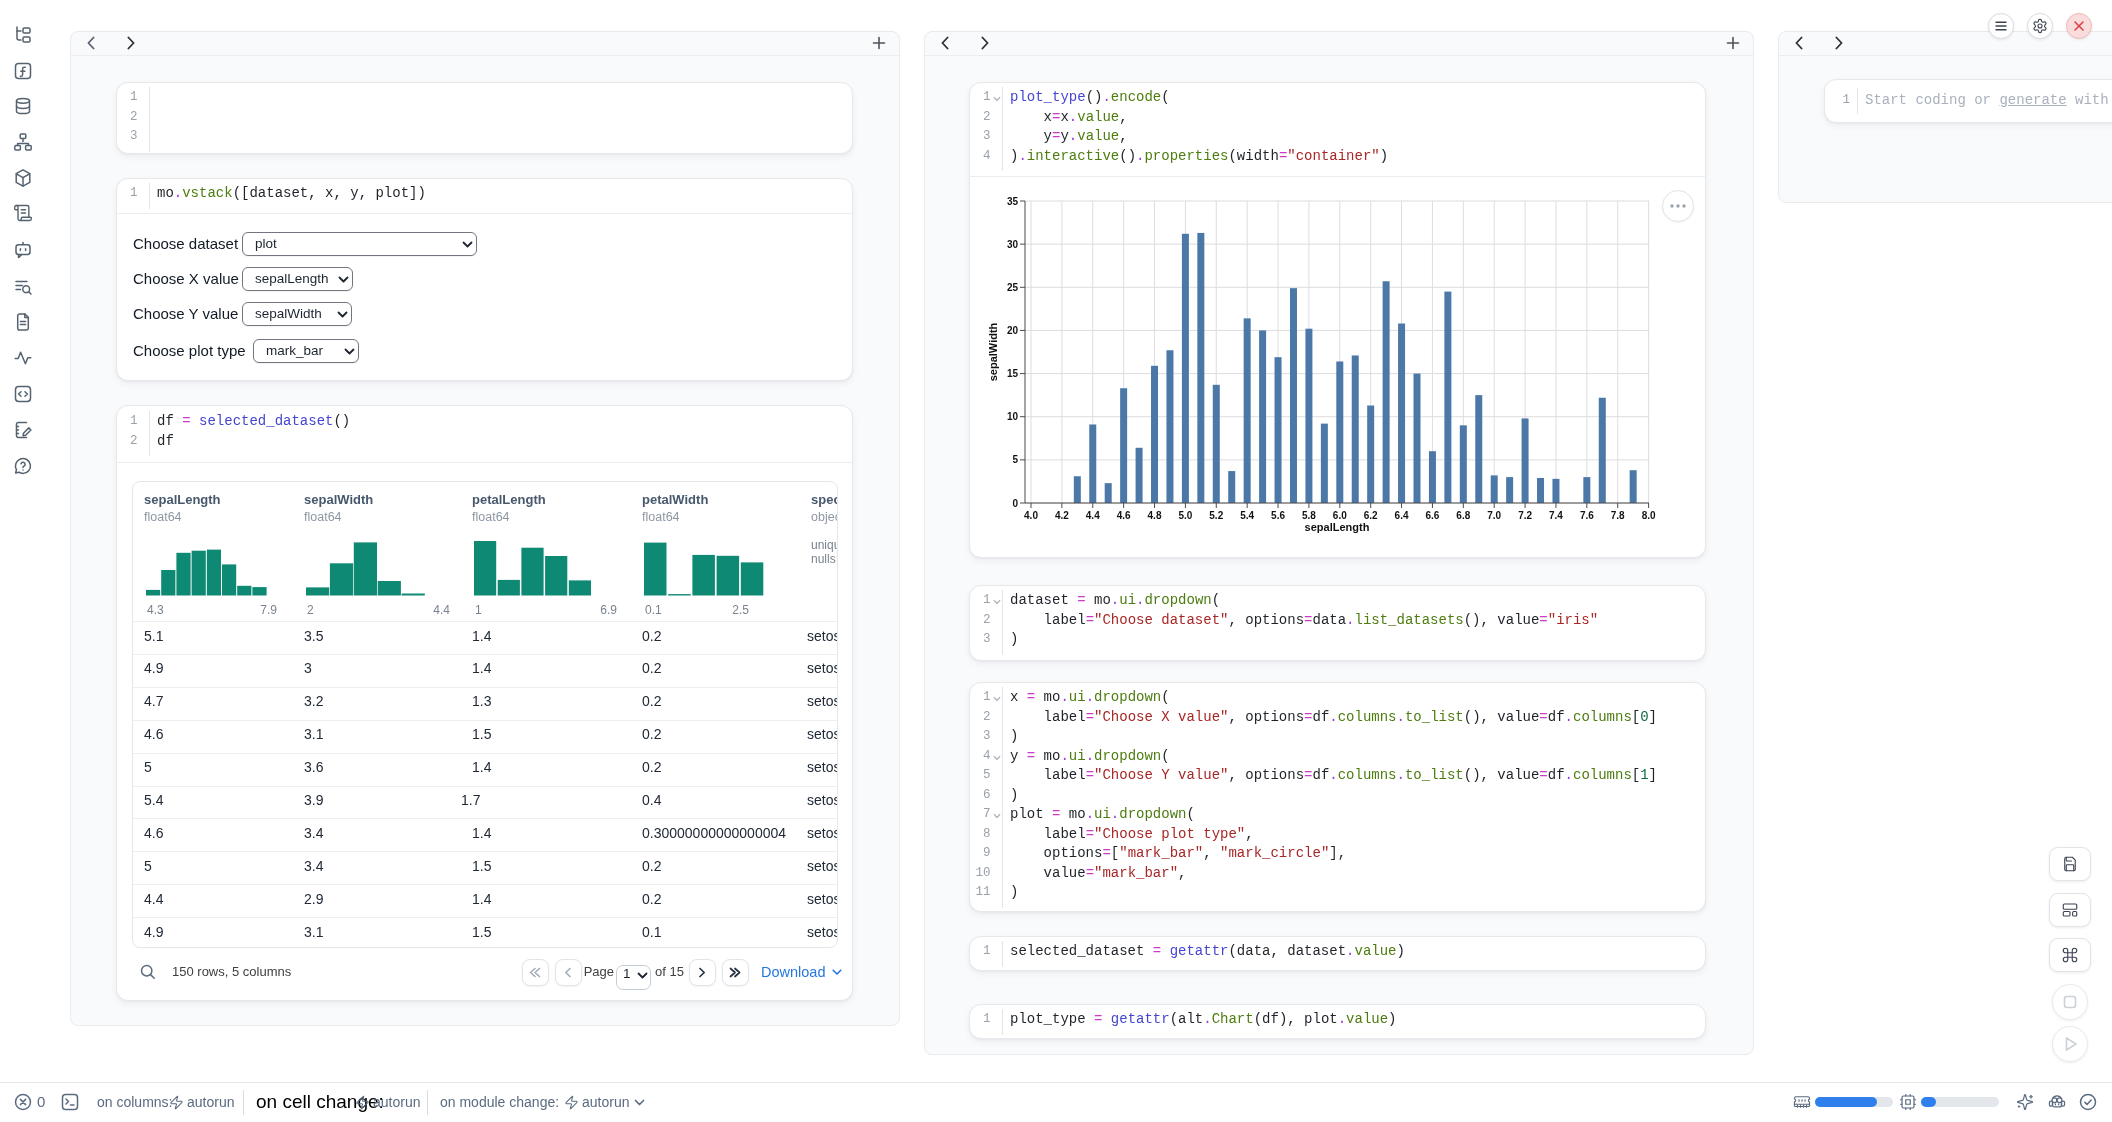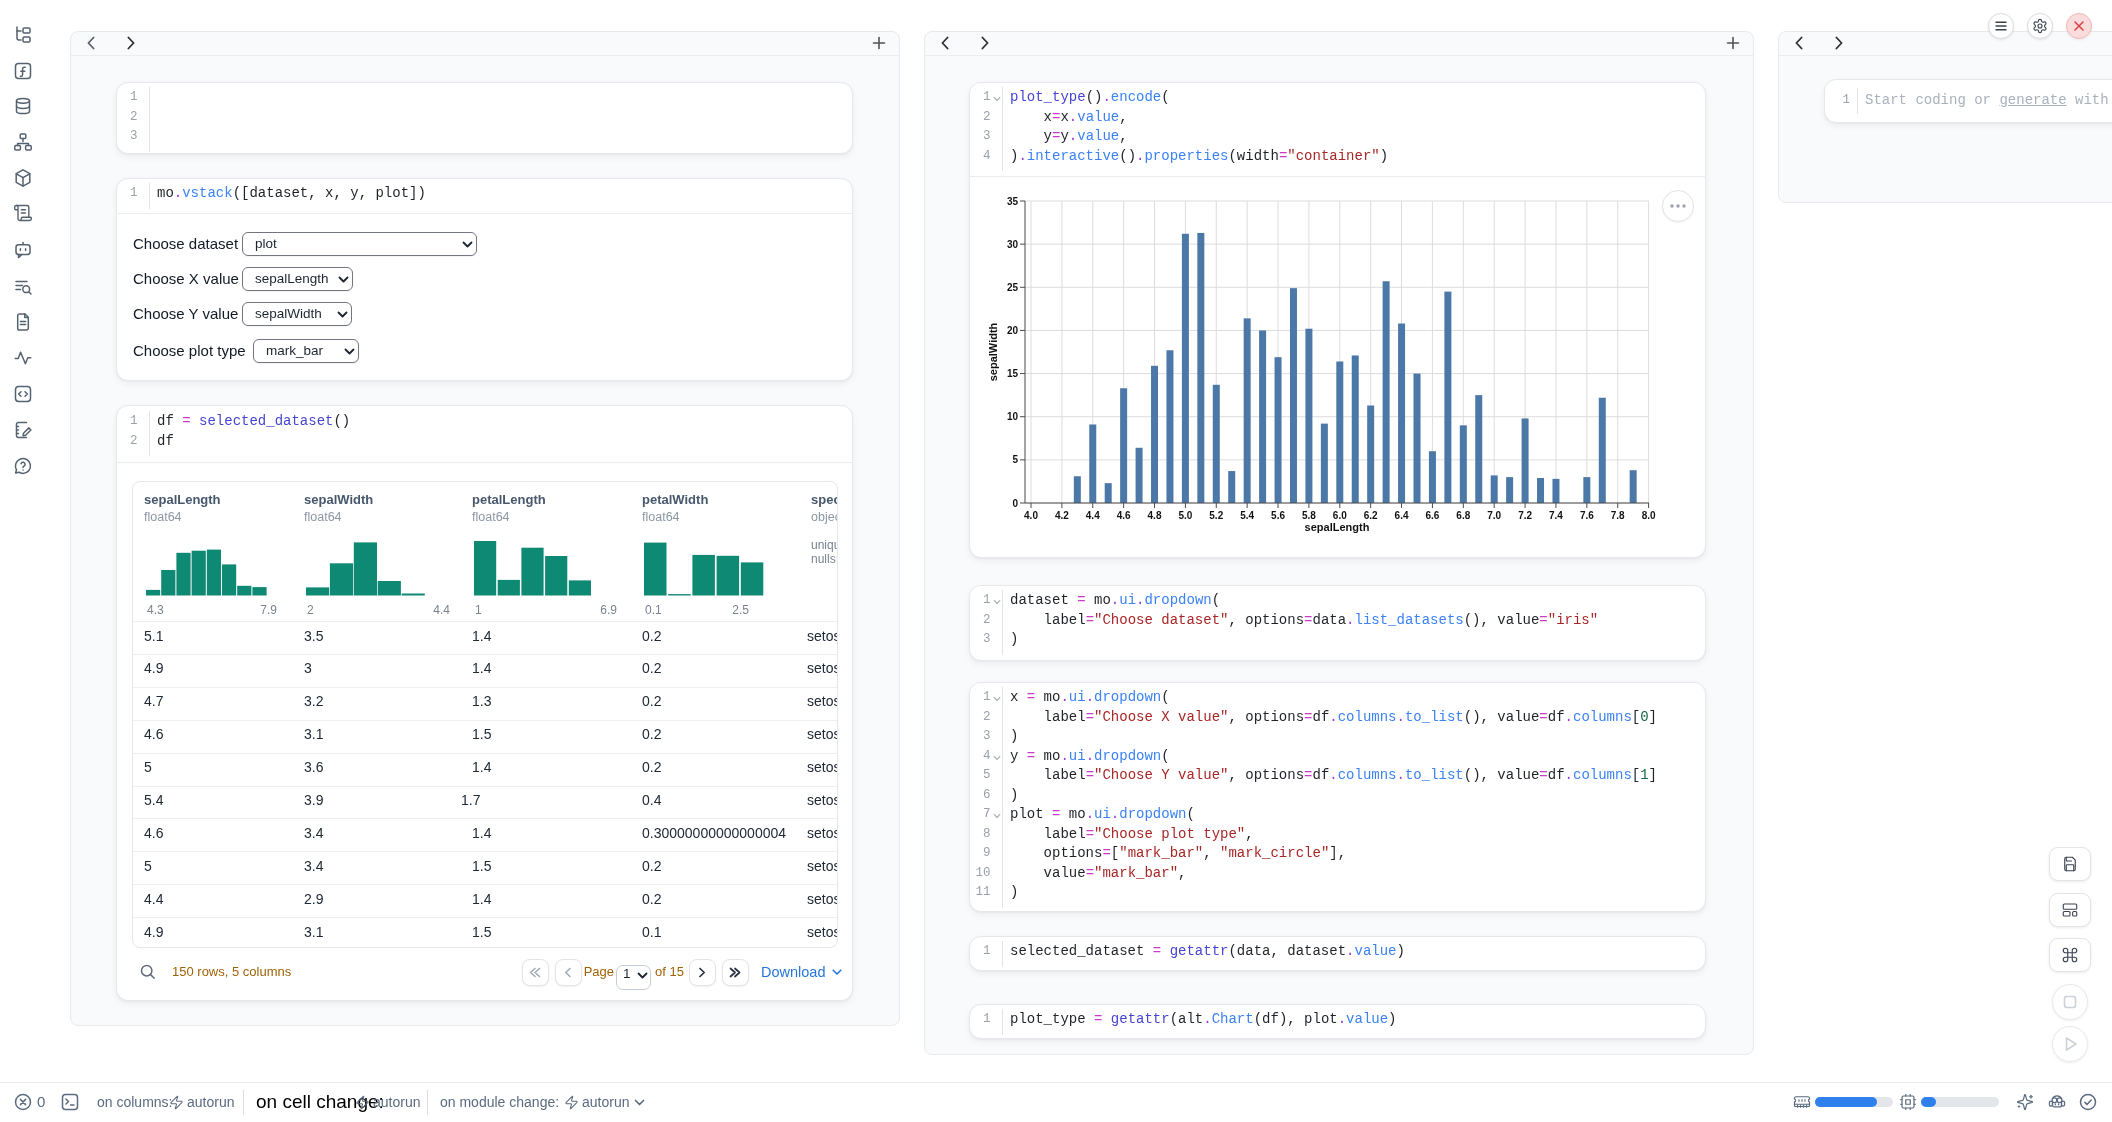--- a/index.html
+++ b/index.html
@@ -7,35 +7,35 @@
 .panel{position:absolute;background:#f9fafb;border:1px solid #e9eaed;border-radius:8px}
 .phead{position:absolute;left:0;right:0;top:0;height:24px;border-bottom:1px solid #ededf0}
 .cell{position:absolute;background:#fff;border:1px solid #e7e8eb;border-radius:12px;box-shadow:0 1px 2px rgba(16,24,40,.04),0 3px 7px rgba(16,24,40,.05)}
 .gut{position:absolute;color:#9aa1ab;font:12.5px/19.5px "Liberation Mono",monospace;text-align:right;white-space:pre}
 .src{position:absolute;font:14px/19.5px "Liberation Mono",monospace;color:#1f2329;white-space:pre}
 .gdiv{position:absolute;width:1px;background:#e2e4e8}
 .odiv{position:absolute;left:0;right:0;height:1px;background:#ebecee}
 .k{color:#8a1aa8}
 .d{color:#9c3ddb}
 .o{color:#cb3ac9}
-.b{color:#3b82f6}
+.b{color:#4d7c0f}
 .f{color:#4545d3}
 .s{color:#a92626}
 .g{color:#116644}
 .lbl{position:absolute;font-size:15px;color:#121a26;line-height:20px}
 .sel{position:absolute;background:#fff;border:1px solid #72767e;border-radius:6px;box-shadow:0 1px 1px rgba(0,0,0,.05)}
 .seltx{position:absolute;font-size:13.5px;color:#1c2430;line-height:22px}
 .tbl{position:absolute;background:#fff;border:1px solid #e3e6ea;border-radius:8px;overflow:hidden}
 .th{position:absolute;font-size:13px;font-weight:bold;color:#47586d}
 .tt{position:absolute;font-size:12.5px;color:#8d97a3}
 .hl{position:absolute;font-size:12px;color:#79838f}
 .tv{position:absolute;font-size:14px;color:#202936}
 .rline{position:absolute;left:0;right:0;height:1px;background:#edeff2}
 .pbtn{position:absolute;width:27px;height:27px;background:#fff;border:1px solid #e1e4e9;border-radius:8px;box-shadow:0 1px 2px rgba(0,0,0,.06)}
-.ftx{position:absolute;font-size:13px;color:#a16207}
+.ftx{position:absolute;font-size:13px;color:#404040}
 svg{display:block}
 </style></head><body>
 <div id="root">
     <svg class="abs" style="left:13px;top:25px" width="20" height="20" viewBox="0 0 20 20">
       <g fill="none" stroke="#55626f" stroke-width="1.5" stroke-linecap="round" stroke-linejoin="round">
         <path d="M4 2v11a2 2 0 0 0 2 2h2"></path>
         <path d="M4 6h4"></path>
         <rect x="10" y="3" width="7" height="5" rx="1.2"></rect>
         <rect x="10" y="12" width="7" height="5" rx="1.2"></rect>
       </g>

